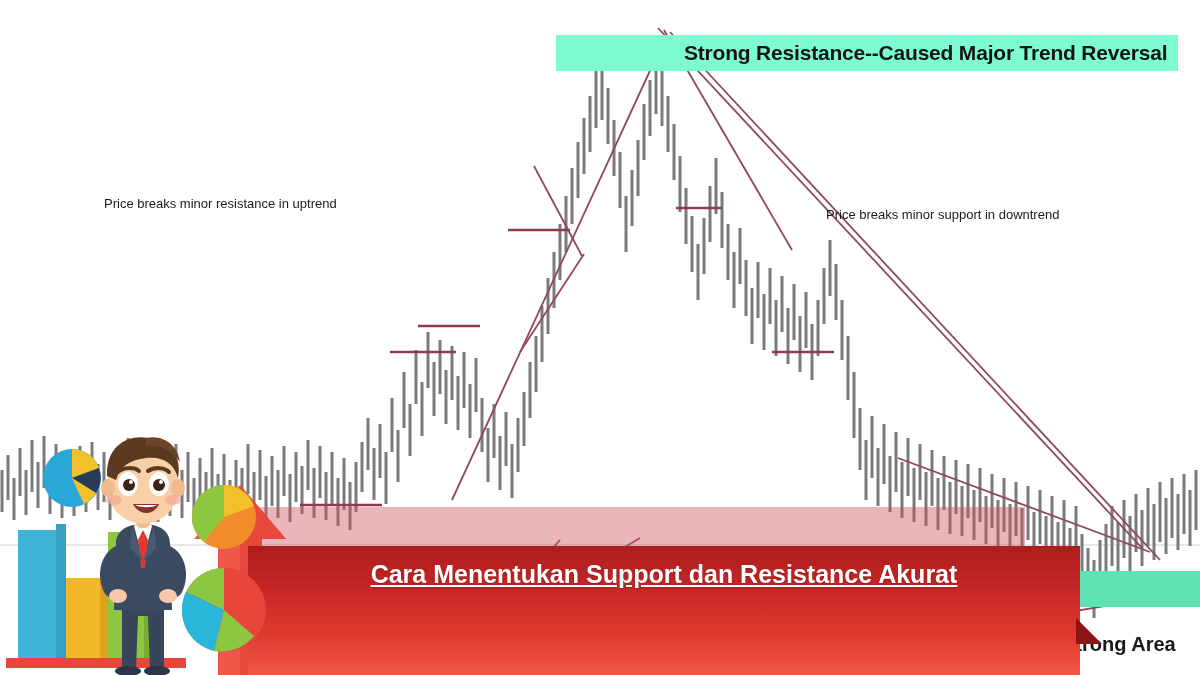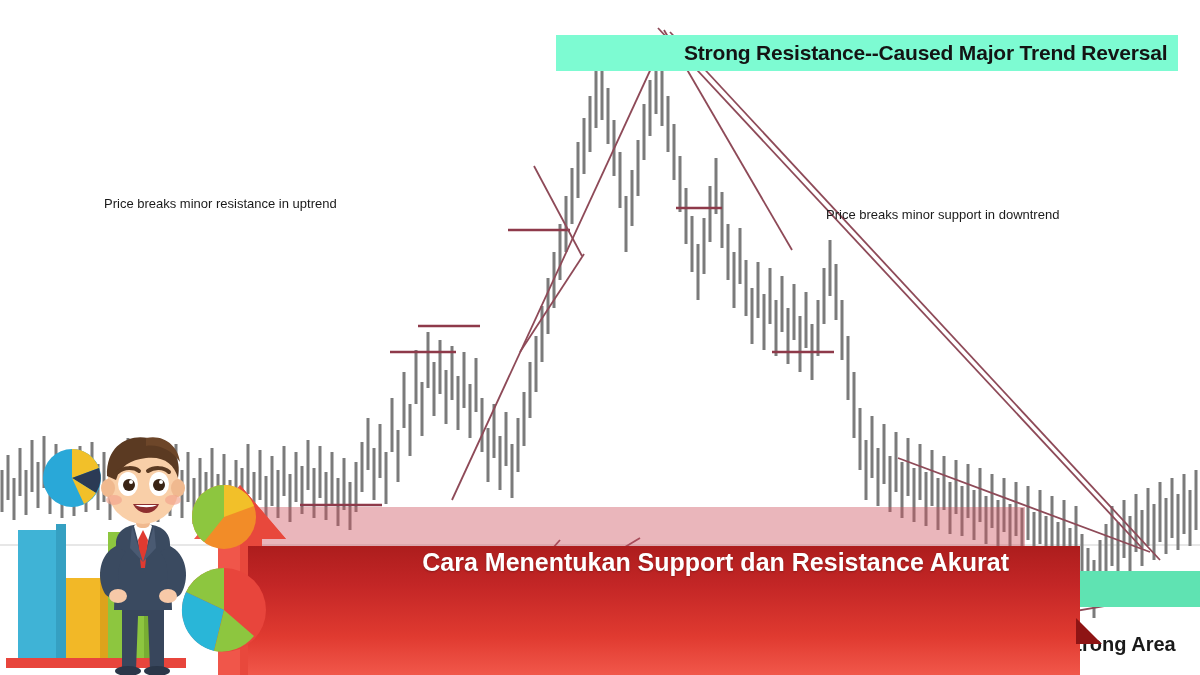--- a/index.html
+++ b/index.html
@@ -50,24 +50,25 @@
 
   
   #title-ribbon{
     position:absolute;left:248px;top:546px;width:832px;height:129px;
     -webkit-clip-path:polygon(0 0, 832px 0, 1080px 129px, 0 129px);
     clip-path:polygon(0 0, 832px 0, 1080px 129px, 0 129px);
     background:linear-gradient(180deg,#ad1d1d 0%,#c32626 30%,#e03a30 70%,#f1574a 100%);
     display:flex;align-items:flex-start;justify-content:center;
   }
   #title-ribbon .inner{
-    width:690px;text-align:right;
+    width:690px;margin-top:12px;text-align:center;
     color:#ffffff;font-weight:700;font-size:25px;line-height:1.28;
     text-shadow:0 1px 2px rgba(0,0,0,0.25);
     font-family:"Liberation Sans", sans-serif;
+    text-decoration:underline;
   }
   #ribbon-fold{
     position:absolute;left:1076px;top:618px;width:26px;height:26px;
     background:#8e1414;
     -webkit-clip-path:polygon(0 0,100% 100%,0 100%);
     clip-path:polygon(0 0,100% 100%,0 100%);
   }
 
   
   #growth-arrow{position:absolute;left:182px;top:485px;width:130px;height:190px;}

